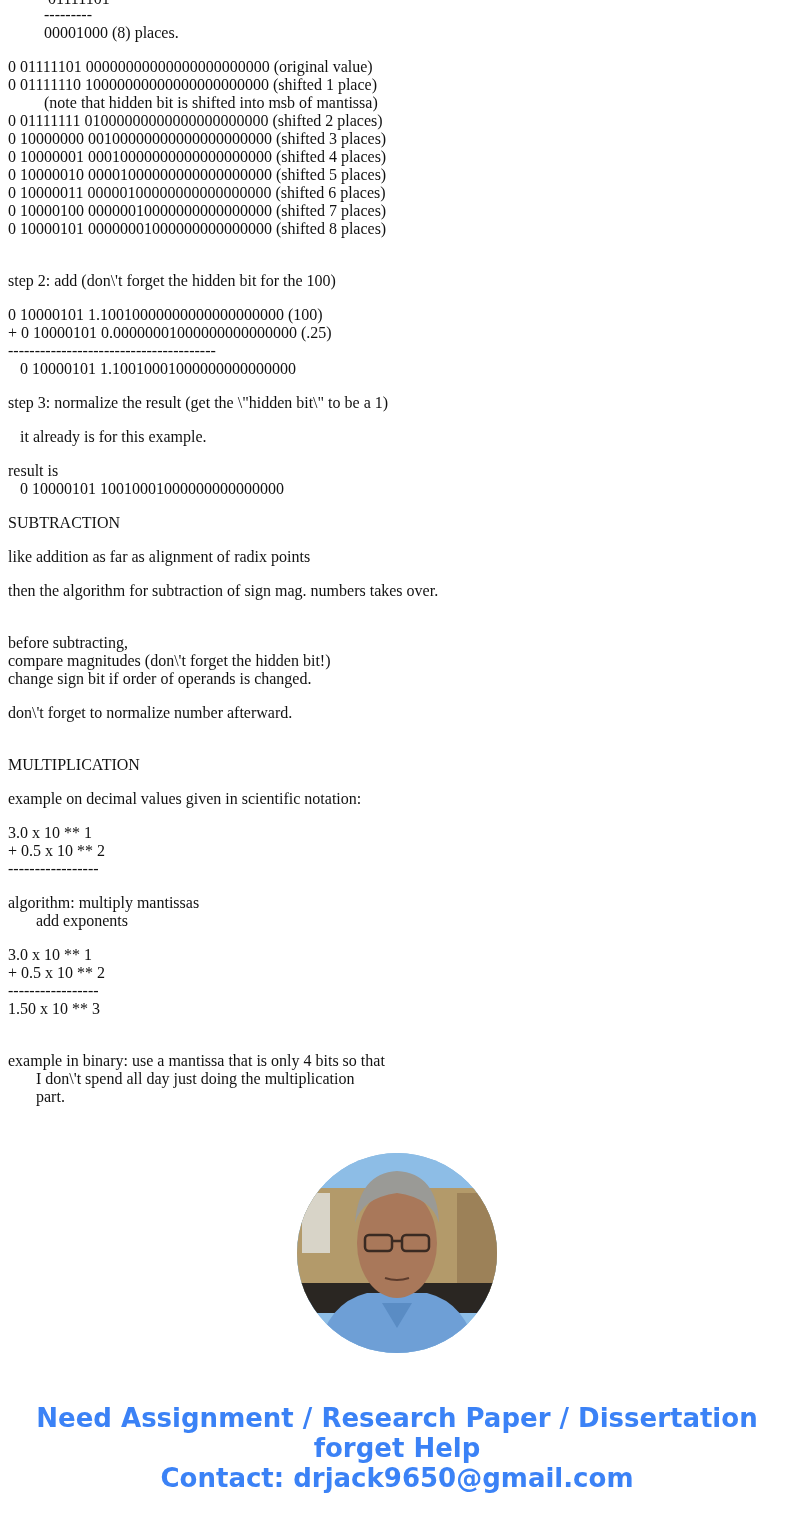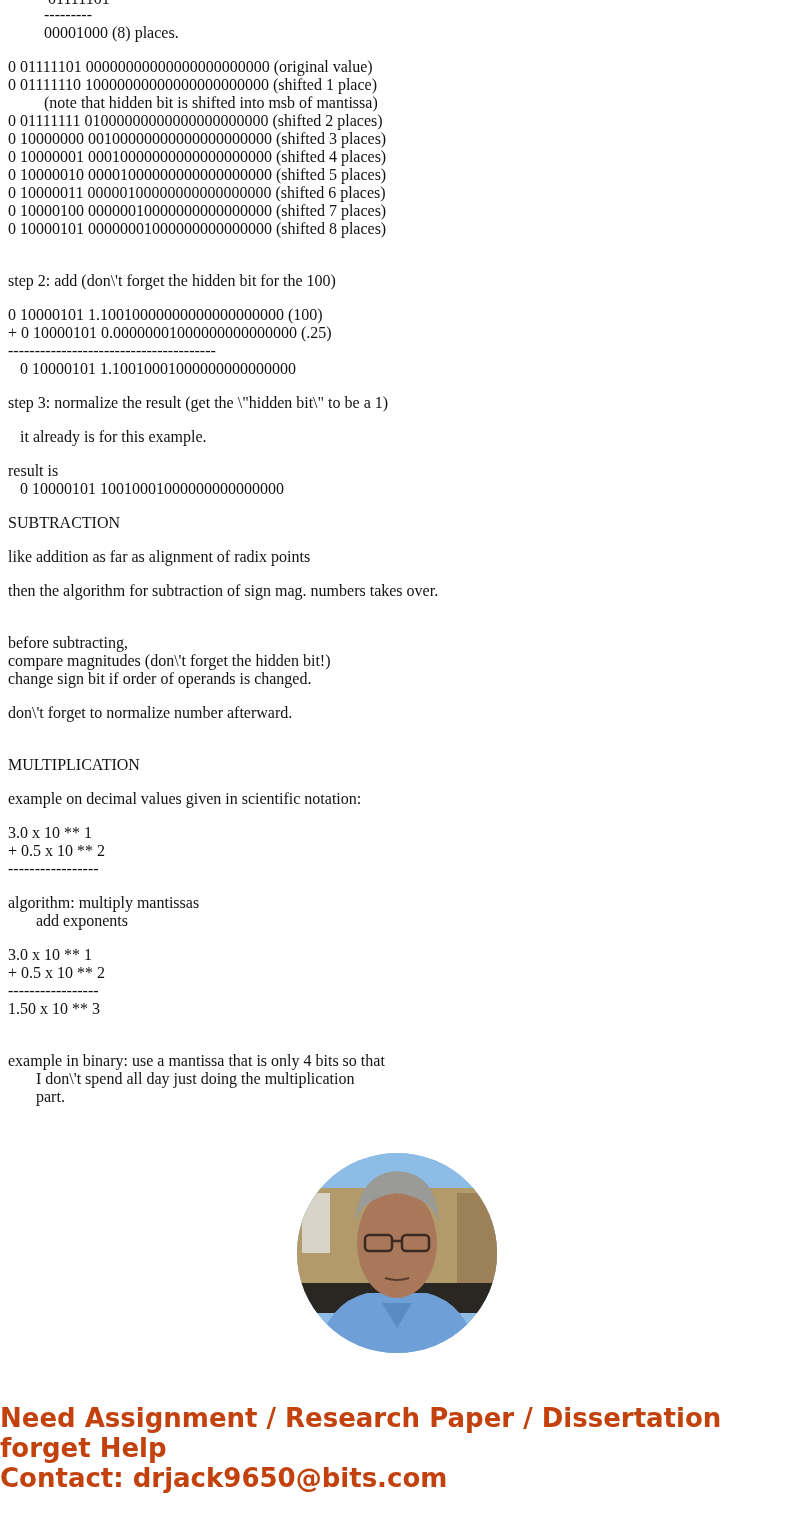--- a/index.html
+++ b/index.html
@@ -4,22 +4,22 @@
 <style>
   html, body { margin: 0; padding: 0; background: #ffffff; }
   body { width: 794px; height: 1523px; position: relative; overflow: hidden; color: #111; }
   .doc { position: absolute; left: 8px; top: 0; font-family: "Liberation Serif", serif; font-size: 16px; line-height: 18px; white-space: pre; }
   .line { position: absolute; left: 0; white-space: pre; }
   .avatar {
     position: absolute; left: 297px; top: 1153px; width: 200px; height: 200px; border-radius: 50%; overflow: hidden;
     background: #7fb3e0;
   }
   .promo {
-    position: absolute; left: 0; width: 794px; top: 1403px; 
-    font-family: "DejaVu Sans", sans-serif; font-weight: bold; font-size: 26px; line-height: 30px; color: #c2410c;
+    position: absolute; left: 0; width: 794px; top: 1403px; text-align: center;
+    font-family: "DejaVu Sans", sans-serif; font-weight: bold; font-size: 26px; line-height: 30px; color: #3b82f6;
   }
 </style>
 </head>
 <body>
 
 <div class="doc" id="doc"><div class="line" style="top: -10px; left: 36px;"> 01111101</div><div class="line" style="top: 6px; left: 36px;">---------</div><div class="line" style="top: 24px; left: 36px;">00001000 (8) places.</div><div class="line" style="top: 58px; left: 0px;">0 01111101 00000000000000000000000 (original value)</div><div class="line" style="top: 76px; left: 0px;">0 01111110 10000000000000000000000 (shifted 1 place)</div><div class="line" style="top: 94px; left: 36px;">(note that hidden bit is shifted into msb of mantissa)</div><div class="line" style="top: 112px; left: 0px;">0 01111111 01000000000000000000000 (shifted 2 places)</div><div class="line" style="top: 130px; left: 0px;">0 10000000 00100000000000000000000 (shifted 3 places)</div><div class="line" style="top: 148px; left: 0px;">0 10000001 00010000000000000000000 (shifted 4 places)</div><div class="line" style="top: 166px; left: 0px;">0 10000010 00001000000000000000000 (shifted 5 places)</div><div class="line" style="top: 184px; left: 0px;">0 10000011 00000100000000000000000 (shifted 6 places)</div><div class="line" style="top: 202px; left: 0px;">0 10000100 00000010000000000000000 (shifted 7 places)</div><div class="line" style="top: 220px; left: 0px;">0 10000101 00000001000000000000000 (shifted 8 places)</div><div class="line" style="top: 272px; left: 0px;">step 2: add (don\'t forget the hidden bit for the 100)</div><div class="line" style="top: 306px; left: 0px;">0 10000101 1.10010000000000000000000 (100)</div><div class="line" style="top: 324px; left: 0px;">+ 0 10000101 0.00000001000000000000000 (.25)</div><div class="line" style="top: 342px; left: 0px;">---------------------------------------</div><div class="line" style="top: 360px; left: 12px;">0 10000101 1.10010001000000000000000</div><div class="line" style="top: 394px; left: 0px;">step 3: normalize the result (get the \"hidden bit\" to be a 1)</div><div class="line" style="top: 428px; left: 12px;">it already is for this example.</div><div class="line" style="top: 462px; left: 0px;">result is</div><div class="line" style="top: 480px; left: 12px;">0 10000101 10010001000000000000000</div><div class="line" style="top: 514px; left: 0px;">SUBTRACTION</div><div class="line" style="top: 548px; left: 0px;">like addition as far as alignment of radix points</div><div class="line" style="top: 582px; left: 0px;">then the algorithm for subtraction of sign mag. numbers takes over.</div><div class="line" style="top: 634px; left: 0px;">before subtracting,</div><div class="line" style="top: 652px; left: 0px;">compare magnitudes (don\'t forget the hidden bit!)</div><div class="line" style="top: 670px; left: 0px;">change sign bit if order of operands is changed.</div><div class="line" style="top: 704px; left: 0px;">don\'t forget to normalize number afterward.</div><div class="line" style="top: 756px; left: 0px;">MULTIPLICATION</div><div class="line" style="top: 790px; left: 0px;">example on decimal values given in scientific notation:</div><div class="line" style="top: 824px; left: 0px;">3.0 x 10 ** 1</div><div class="line" style="top: 842px; left: 0px;">+ 0.5 x 10 ** 2</div><div class="line" style="top: 860px; left: 0px;">-----------------</div><div class="line" style="top: 894px; left: 0px;">algorithm: multiply mantissas</div><div class="line" style="top: 912px; left: 28px;">add exponents</div><div class="line" style="top: 946px; left: 0px;">3.0 x 10 ** 1</div><div class="line" style="top: 964px; left: 0px;">+ 0.5 x 10 ** 2</div><div class="line" style="top: 982px; left: 0px;">-----------------</div><div class="line" style="top: 1000px; left: 0px;">1.50 x 10 ** 3</div><div class="line" style="top: 1052px; left: 0px;">example in binary: use a mantissa that is only 4 bits so that</div><div class="line" style="top: 1070px; left: 28px;">I don\'t spend all day just doing the multiplication</div><div class="line" style="top: 1088px; left: 28px;">part.</div></div>
 
 <div class="avatar">
   <svg width="200" height="200" viewBox="0 0 200 200">
     <rect x="0" y="0" width="200" height="200" fill="#8dbde6"></rect>
@@ -34,14 +34,14 @@
     <rect x="68" y="82" width="27" height="16" rx="4" fill="none" stroke="#3a2a22" stroke-width="2.5"></rect>
     <rect x="105" y="82" width="27" height="16" rx="4" fill="none" stroke="#3a2a22" stroke-width="2.5"></rect>
     <line x1="95" y1="88" x2="105" y2="88" stroke="#3a2a22" stroke-width="2.5"></line>
     <path d="M88 125 Q100 129 112 125" stroke="#5c3b2c" stroke-width="2" fill="none"></path>
   </svg>
 </div>
 
 <div class="promo">
   <div>Need Assignment / Research Paper / Dissertation</div>
   <div>forget Help</div>
-  <div>Contact: drjack9650@bits.com</div>
+  <div>Contact: drjack9650@gmail.com</div>
 </div>
 
 </body></html>

